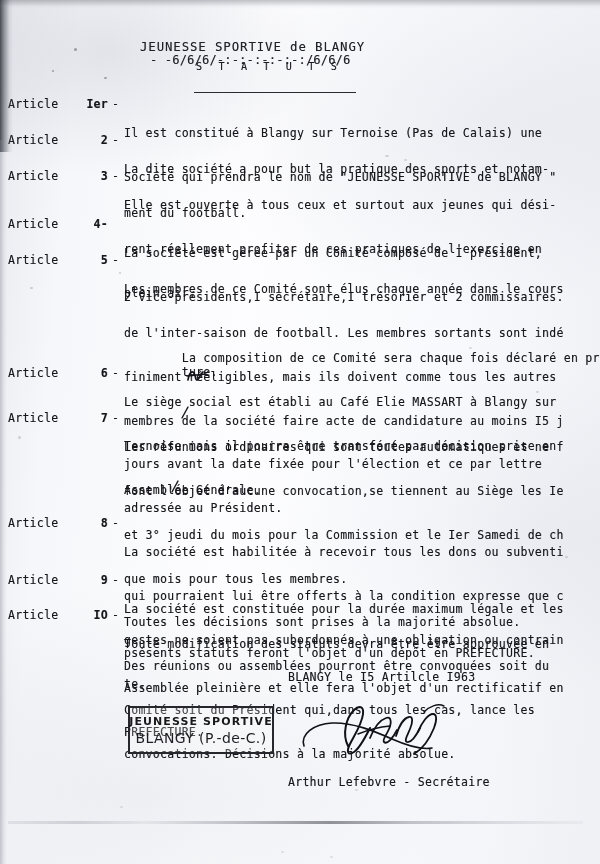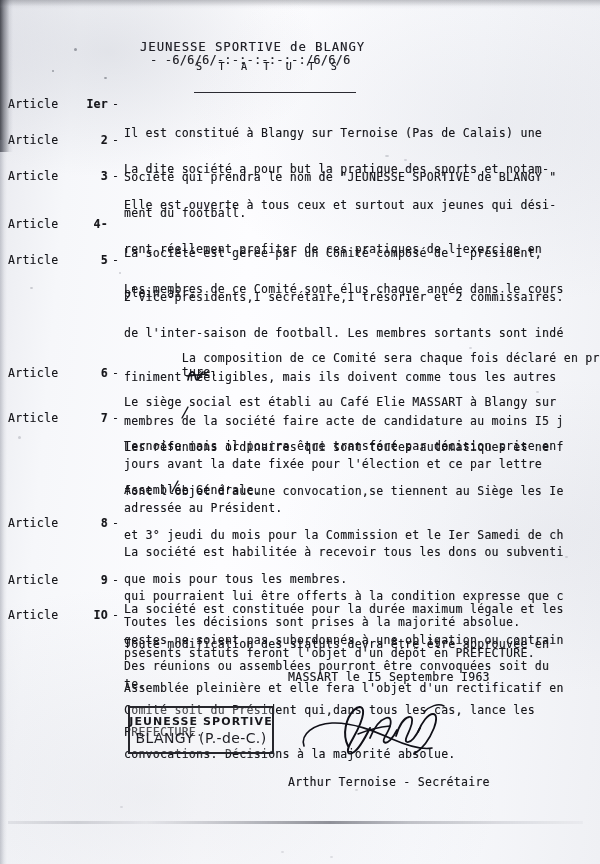--- a/index.html
+++ b/index.html
@@ -310,21 +310,21 @@
       <span class="tw art-label">Article</span>
       <span class="tw art-num">IO</span>
       <span class="tw art-dash">-</span>
       <span class="tw art-body">
         <span class="ln">Toute modification des statuts devra être être approuvée en</span>
         <span class="ln">Assemblée pleinière et elle fera l'objet d'un rectificatif en</span>
         <span class="ln">PREFECTURE.</span>
       </span>
     </div>
 
-    <div class="tw" id="place-date">MASSART le I5 Septembre I963</div>
+    <div class="tw" id="place-date">BLANGY le I5 Artilcle I963</div>
 
     <div id="stamp">
       <div id="stamp-line-1">JEUNESSE SPORTIVE</div>
       <div id="stamp-line-2">BLANGY (P.-de-C.)</div>
     </div>
 
     <svg id="signature" viewBox="0 0 170 74">
       <g fill="none" stroke="#101018" stroke-linecap="round" stroke-linejoin="round">
         <path d="M8 56 C4 44, 18 34, 36 33 C56 32, 78 41, 96 49 C112 56, 126 60, 136 58" stroke-width="1.6"></path>
         <path d="M52 56 C46 44, 50 28, 58 20 C63 15, 68 16, 67 24 C66 34, 58 46, 54 54
@@ -333,21 +333,21 @@
         <path d="M74 48 C78 38, 84 30, 90 28 C95 26, 96 32, 93 39 C90 46, 86 50, 88 52
                  C91 55, 97 48, 101 40" stroke-width="1.8"></path>
         <path d="M100 46 C103 36, 108 28, 113 27 C117 26, 117 32, 114 39
                  C111 46, 108 51, 111 52 C115 53, 120 46, 124 38" stroke-width="1.8"></path>
         <path d="M122 42 C126 32, 132 24, 137 24 C141 24, 141 30, 138 38
                  C134 48, 128 58, 118 64" stroke-width="1.8"></path>
         <path d="M128 22 C134 16, 142 13, 148 16" stroke-width="1.4"></path>
       </g>
     </svg>
 
-    <div class="tw" id="secretary">Arthur Ternoise - Secrétaire</div>
+    <div class="tw" id="secretary">Arthur Lefebvre - Secrétaire</div>
 
     <svg id="correction-mark" viewBox="0 0 22 14">
       <g fill="none" stroke="#14141a" stroke-width="1.7" stroke-linecap="round">
         <path d="M2 12 C3 5, 6 2, 8 5 C10 8, 9 12, 11 12 C13 12, 14 6, 17 4"></path>
         <path d="M1 8 L20 6"></path>
       </g>
     </svg>
 
     <svg id="strike-mark-1" viewBox="0 0 10 13">
       <path d="M8 1 L2 12" fill="none" stroke="#14141a" stroke-width="1.4" stroke-linecap="round"></path>

